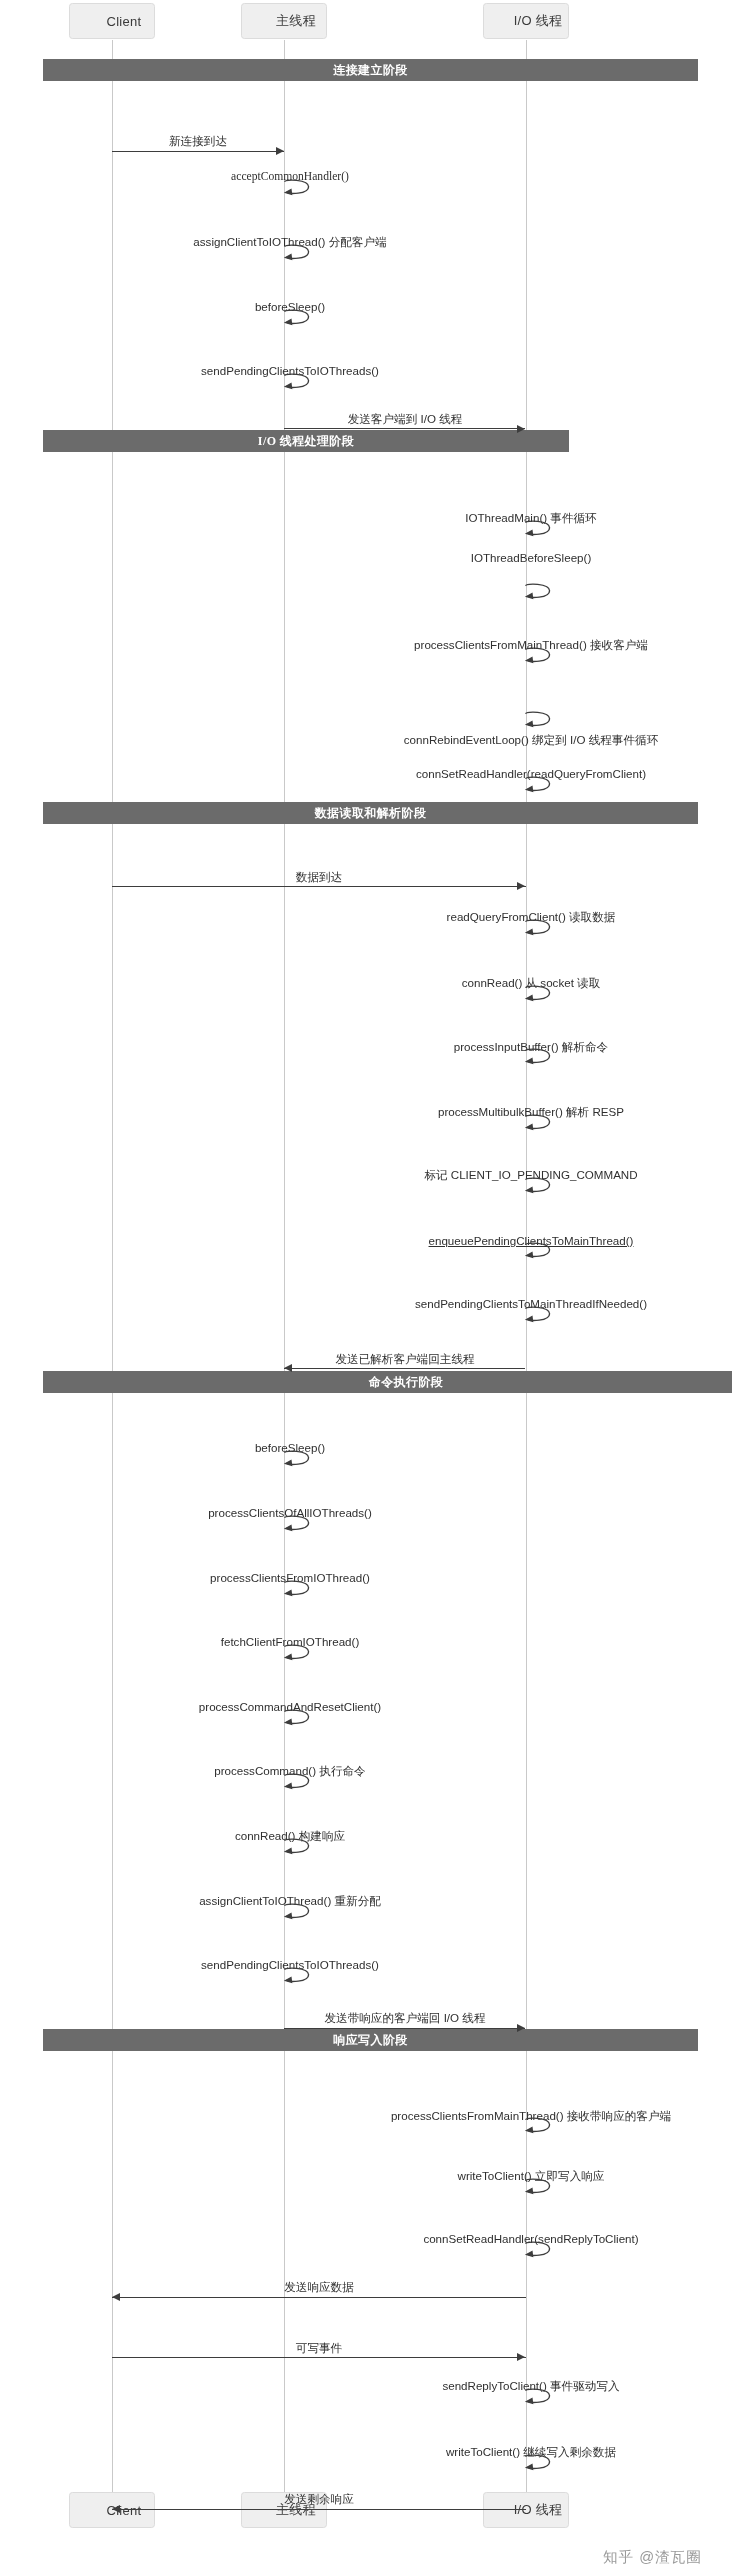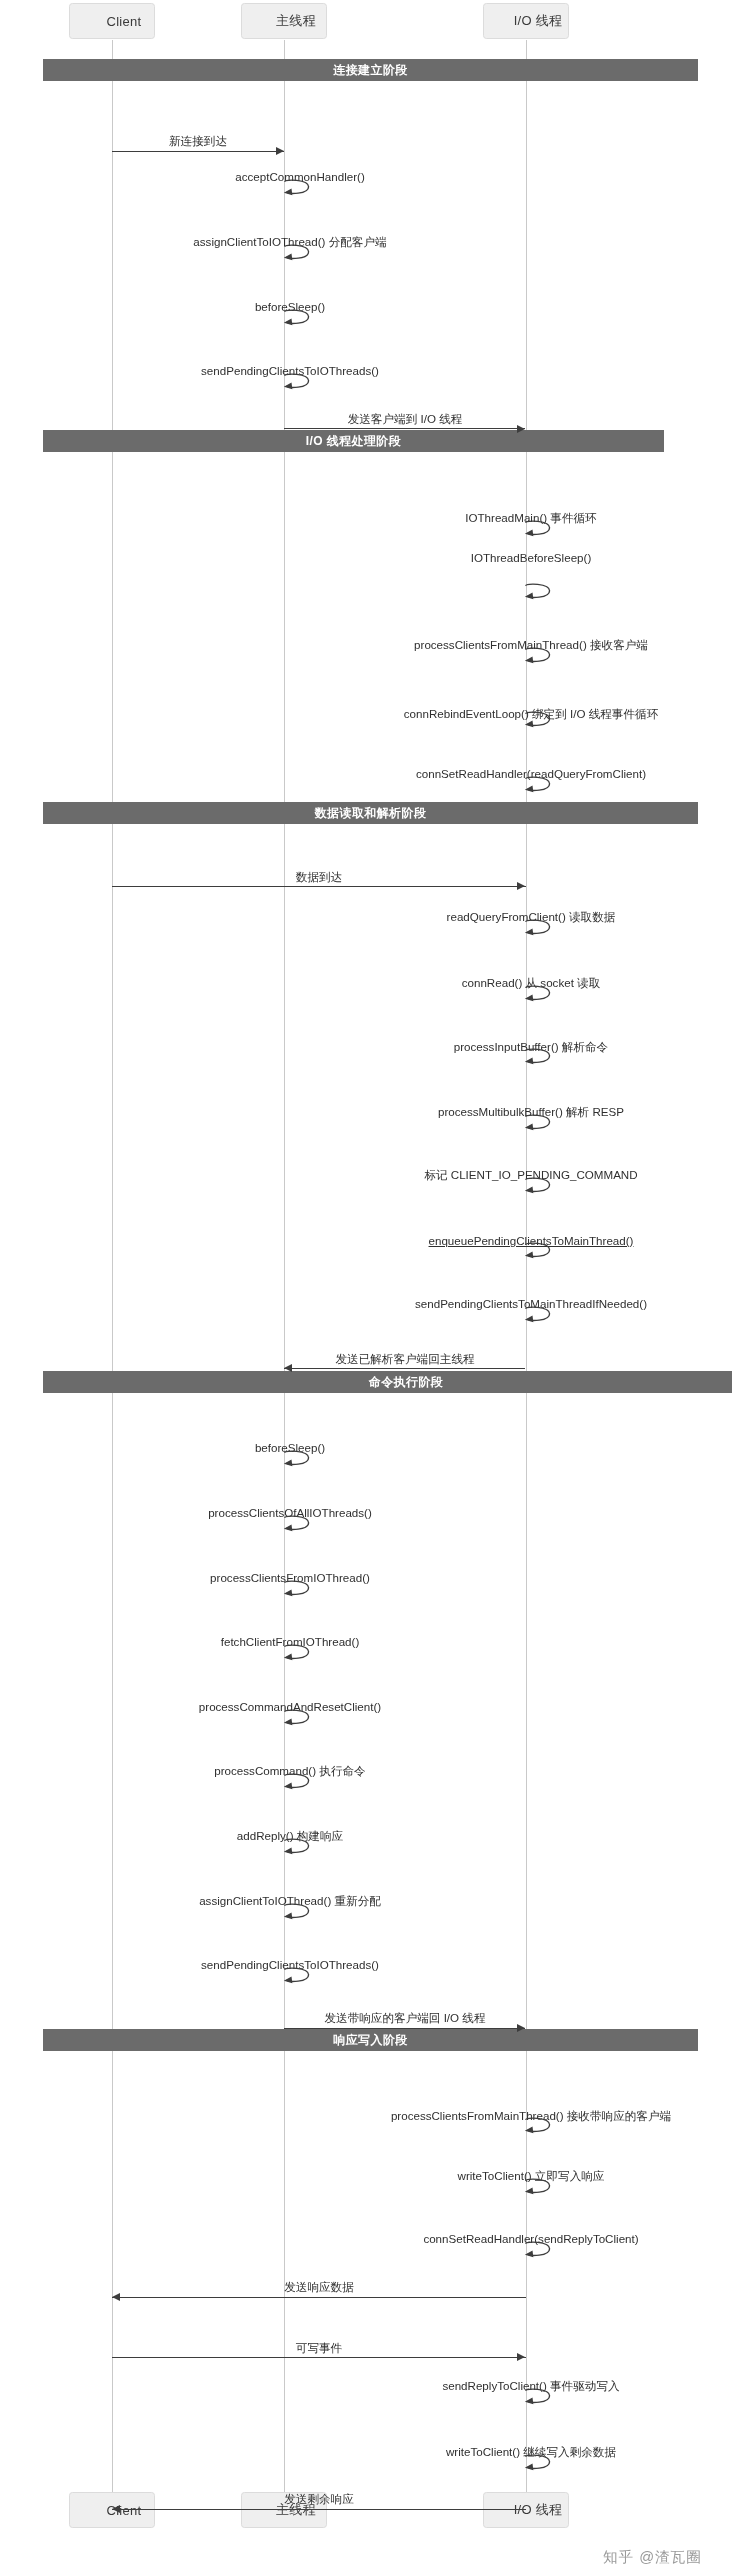--- a/index.html
+++ b/index.html
@@ -63,36 +63,36 @@
     </div>
     <div class="actor" style="left: 241px; top: 2492px; width: 86px; height: 36px; background: rgb(239, 239, 239); border-color: rgb(220, 220, 220);">
       <span>主线程</span>
     </div>
     <div class="actor" style="left: 483px; top: 2492px; width: 86px; height: 36px; background: rgb(239, 239, 239); border-color: rgb(220, 220, 220);">
       <span>I/O 线程</span>
     </div>
     <div class="phase" style="left: 43px; width: 655px; top: 59px; height: 22.4px; background: rgb(107, 107, 107); color: rgb(255, 255, 255);">
       <span>连接建立阶段</span>
     </div>
-    <div class="phase" style="left: 43px; width: 621px; top: 430px; height: 22.4px; background: rgb(107, 107, 107); color: rgb(255, 255, 255);">
+    <div class="phase" style="left: 43px; width: 526px; top: 430px; height: 22.4px; background: rgb(107, 107, 107); color: rgb(255, 255, 255); font-family: Liberation Serif, serif;">
       <span>I/O 线程处理阶段</span>
     </div>
     <div class="phase" style="left: 43px; width: 655px; top: 802px; height: 22.4px; background: rgb(107, 107, 107); color: rgb(255, 255, 255);">
       <span>数据读取和解析阶段</span>
     </div>
     <div class="phase" style="left: 43px; width: 726px; top: 1371px; height: 22.4px; background: rgb(107, 107, 107); color: rgb(255, 255, 255);">
       <span>命令执行阶段</span>
     </div>
     <div class="phase" style="left: 43px; width: 655px; top: 2029px; height: 22.4px; background: rgb(107, 107, 107); color: rgb(255, 255, 255);">
       <span>响应写入阶段</span>
     </div>
     <div class="msg-line" style="left: 112px; width: 172px; top: 151px; background: rgb(61, 61, 61);"></div>
     <div class="arrow-head right" style="top: 147px; left: 276px; border-left-color: rgb(61, 61, 61);"></div>
     <div class="msg-label ctr" style="left: 198px; top: 135px; color: rgb(47, 47, 47);">新连接到达</div>
-    <div class="msg-label ctr" style="left: 300px; top: 171px; color: rgb(47, 47, 47);">acceptCommonHandler()</div>
+    <div class="msg-label ctr" style="left: 290px; top: 171px; color: rgb(47, 47, 47); font-family: Liberation Serif, serif;">acceptCommonHandler()</div>
     <div class="selfloop" style="left: 283px; top: 178px;"><svg width="29" height="21" viewBox="0 0 34 24">
         <path d="M2 4 C 2 1, 30 1, 30 10 C 30 19, 6 19, 4 16" fill="none" stroke="#3d3d3d" stroke-width="1.6"></path>
         <path d="M10 12 L1 17 L11 20 Z" fill="#3d3d3d"></path>
       </svg></div>
     <div class="msg-label ctr" style="left: 290px; top: 236px; color: rgb(47, 47, 47);">assignClientToIOThread() 分配客户端</div>
     <div class="selfloop" style="left: 283px; top: 243px;"><svg width="29" height="21" viewBox="0 0 34 24">
         <path d="M2 4 C 2 1, 30 1, 30 10 C 30 19, 6 19, 4 16" fill="none" stroke="#3d3d3d" stroke-width="1.6"></path>
         <path d="M10 12 L1 17 L11 20 Z" fill="#3d3d3d"></path>
       </svg></div>
     <div class="msg-label ctr" style="left: 290px; top: 301px; color: rgb(47, 47, 47);">beforeSleep()</div>
@@ -116,21 +116,21 @@
     <div class="msg-label ctr" style="left: 531px; top: 552px; color: rgb(47, 47, 47);">IOThreadBeforeSleep()</div>
     <div class="selfloop" style="left: 524px; top: 582px;"><svg width="29" height="21" viewBox="0 0 34 24">
         <path d="M2 4 C 2 1, 30 1, 30 10 C 30 19, 6 19, 4 16" fill="none" stroke="#3d3d3d" stroke-width="1.6"></path>
         <path d="M10 12 L1 17 L11 20 Z" fill="#3d3d3d"></path>
       </svg></div>
     <div class="msg-label ctr" style="left: 531px; top: 639px; color: rgb(47, 47, 47);">processClientsFromMainThread() 接收客户端</div>
     <div class="selfloop" style="left: 524px; top: 646px;"><svg width="29" height="21" viewBox="0 0 34 24">
         <path d="M2 4 C 2 1, 30 1, 30 10 C 30 19, 6 19, 4 16" fill="none" stroke="#3d3d3d" stroke-width="1.6"></path>
         <path d="M10 12 L1 17 L11 20 Z" fill="#3d3d3d"></path>
       </svg></div>
-    <div class="msg-label ctr" style="left: 531px; top: 708px; color: rgb(47, 47, 47);">connRebindEventLoop() 绑定到 I/O 线程事件循环</div>
+    <div class="msg-label ctr" style="left: 531px; top: 734px; color: rgb(47, 47, 47);">connRebindEventLoop() 绑定到 I/O 线程事件循环</div>
     <div class="selfloop" style="left: 524px; top: 710px;"><svg width="29" height="21" viewBox="0 0 34 24">
         <path d="M2 4 C 2 1, 30 1, 30 10 C 30 19, 6 19, 4 16" fill="none" stroke="#3d3d3d" stroke-width="1.6"></path>
         <path d="M10 12 L1 17 L11 20 Z" fill="#3d3d3d"></path>
       </svg></div>
     <div class="msg-label ctr" style="left: 531px; top: 768px; color: rgb(47, 47, 47);">connSetReadHandler(readQueryFromClient)</div>
     <div class="selfloop" style="left: 524px; top: 775px;"><svg width="29" height="21" viewBox="0 0 34 24">
         <path d="M2 4 C 2 1, 30 1, 30 10 C 30 19, 6 19, 4 16" fill="none" stroke="#3d3d3d" stroke-width="1.6"></path>
         <path d="M10 12 L1 17 L11 20 Z" fill="#3d3d3d"></path>
       </svg></div>
     <div class="msg-line" style="left: 112px; width: 414px; top: 886px; background: rgb(61, 61, 61);"></div>
@@ -197,21 +197,21 @@
     <div class="msg-label ctr" style="left: 290px; top: 1701px; color: rgb(47, 47, 47);">processCommandAndResetClient()</div>
     <div class="selfloop" style="left: 283px; top: 1708px;"><svg width="29" height="21" viewBox="0 0 34 24">
         <path d="M2 4 C 2 1, 30 1, 30 10 C 30 19, 6 19, 4 16" fill="none" stroke="#3d3d3d" stroke-width="1.6"></path>
         <path d="M10 12 L1 17 L11 20 Z" fill="#3d3d3d"></path>
       </svg></div>
     <div class="msg-label ctr" style="left: 290px; top: 1765px; color: rgb(47, 47, 47);">processCommand() 执行命令</div>
     <div class="selfloop" style="left: 283px; top: 1772px;"><svg width="29" height="21" viewBox="0 0 34 24">
         <path d="M2 4 C 2 1, 30 1, 30 10 C 30 19, 6 19, 4 16" fill="none" stroke="#3d3d3d" stroke-width="1.6"></path>
         <path d="M10 12 L1 17 L11 20 Z" fill="#3d3d3d"></path>
       </svg></div>
-    <div class="msg-label ctr" style="left: 290px; top: 1830px; color: rgb(47, 47, 47);">addReply() 构建响应</div>
+    <div class="msg-label ctr" style="left: 290px; top: 1830px; color: rgb(47, 47, 47);">connRead() 构建响应</div>
     <div class="selfloop" style="left: 283px; top: 1837px;"><svg width="29" height="21" viewBox="0 0 34 24">
         <path d="M2 4 C 2 1, 30 1, 30 10 C 30 19, 6 19, 4 16" fill="none" stroke="#3d3d3d" stroke-width="1.6"></path>
         <path d="M10 12 L1 17 L11 20 Z" fill="#3d3d3d"></path>
       </svg></div>
     <div class="msg-label ctr" style="left: 290px; top: 1895px; color: rgb(47, 47, 47);">assignClientToIOThread() 重新分配</div>
     <div class="selfloop" style="left: 283px; top: 1902px;"><svg width="29" height="21" viewBox="0 0 34 24">
         <path d="M2 4 C 2 1, 30 1, 30 10 C 30 19, 6 19, 4 16" fill="none" stroke="#3d3d3d" stroke-width="1.6"></path>
         <path d="M10 12 L1 17 L11 20 Z" fill="#3d3d3d"></path>
       </svg></div>
     <div class="msg-label ctr" style="left: 290px; top: 1959px; color: rgb(47, 47, 47);">sendPendingClientsToIOThreads()</div>

